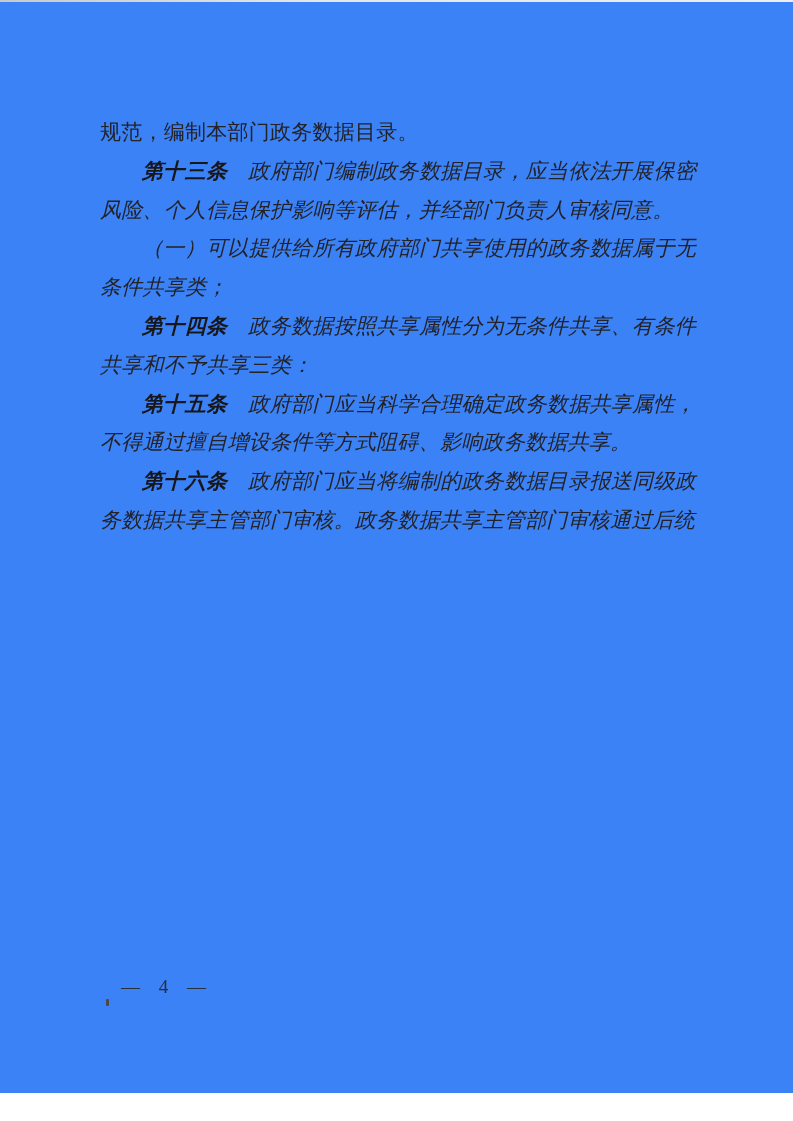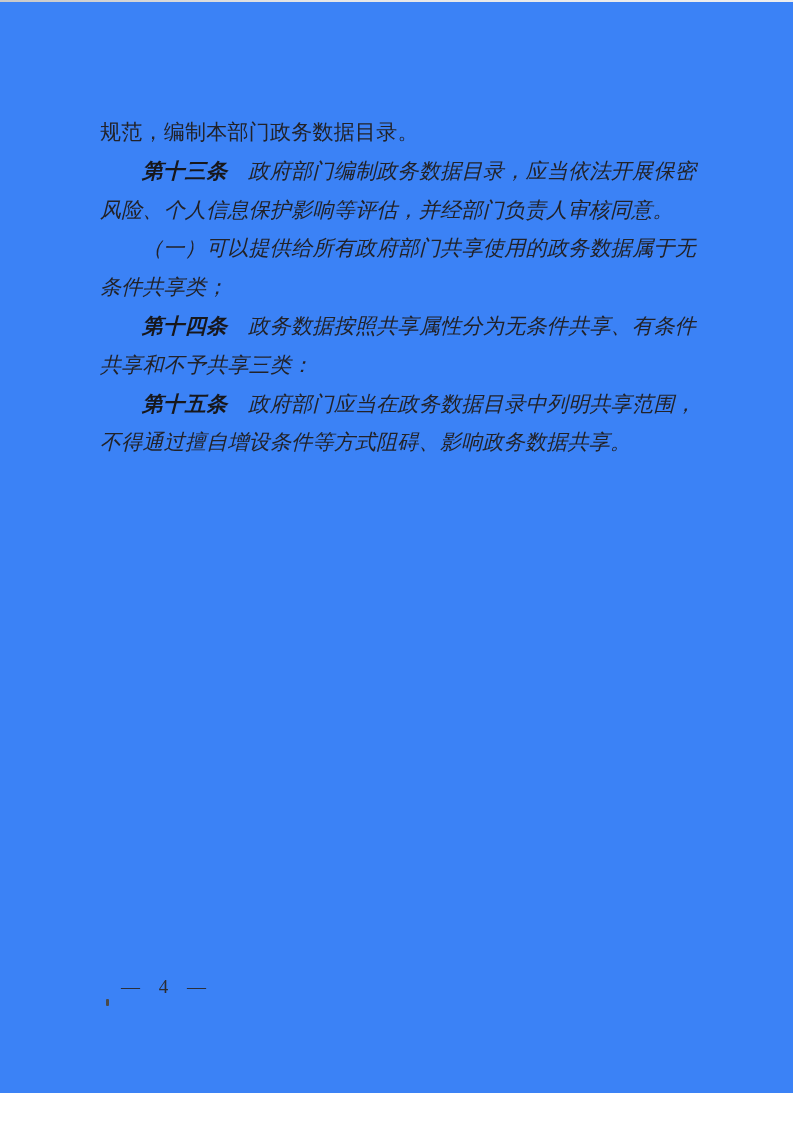--- a/index.html
+++ b/index.html
@@ -81,22 +81,23 @@
 
     <p class="para indent"><b class="lead">第十三条</b><span class="lead-gap"></span><span>政府部门编制政务数据目录，应当依法开展保密风险、个人信息保护影响等评估，并经部门负责人审核同意。</span></p>
 
 
     <p class="para indent"><span>（一）可以提供给所有政府部门共享使用的政务数据属于无条件共享类；</span></p>
 
     <p class="para indent"><b class="lead">第十四条</b><span class="lead-gap"></span><span>政务数据按照共享属性分为无条件共享、有条件共享和不予共享三类：</span></p>
 
 
 
-    <p class="para indent"><b class="lead">第十五条</b><span class="lead-gap"></span><span>政府部门应当在政务数据目录中列明共享范围，不得通过擅自增设条件等方式阻碍、影响政务数据共享。</span></p>
+    <p class="para indent"><b class="lead">第十五条</b><span class="lead-gap"></span><span>政府部门应当科学合理确定政务数据共享属性，不得通过擅自增设条件等方式阻碍、影响政务数据共享。</span></p>
 
 
+    <p class="para indent"><b class="lead">第十六条</b><span class="lead-gap"></span><span>政府部门应当将编制的政务数据目录报送同级政务数据共享主管部门审核。政务数据共享主管部门审核通过后统</span></p>
 
   </main>
 
   <footer class="page-footer"><span>— 4 —</span></footer>
 
   <div class="scan-speck"></div>
 </div>
 
 </body></html>

